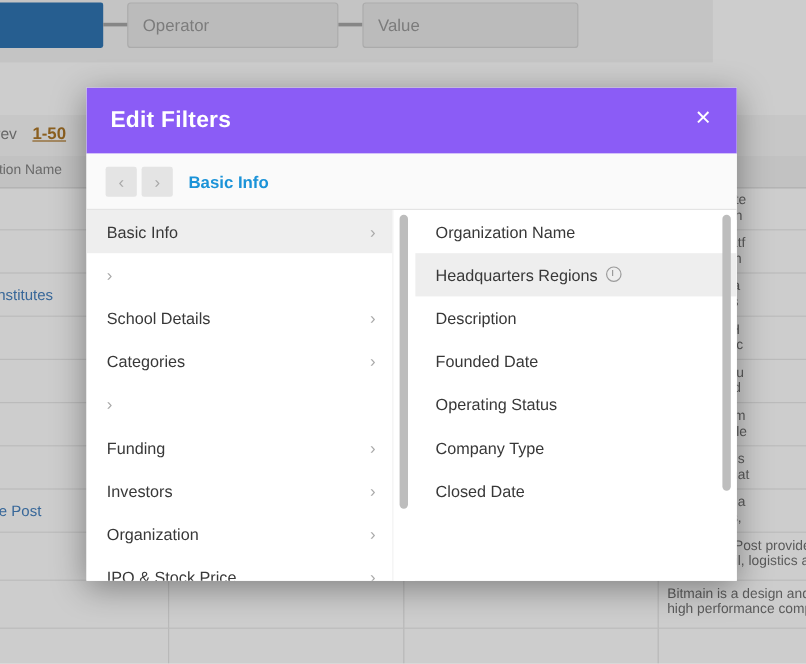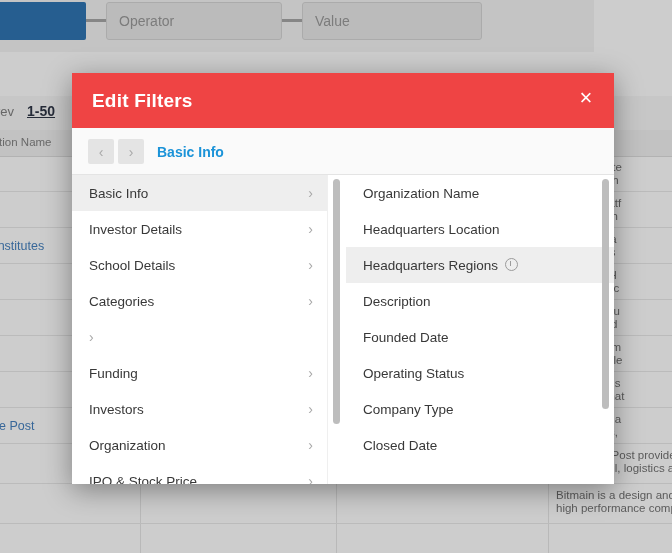--- a/index.html
+++ b/index.html
@@ -52,21 +52,21 @@
 
   
   .pager{
     position:absolute;left:0;top:96px;width:672px;height:34px;
     background:#f6f6f6;
   }
   .pager .prev{
     position:absolute;left:-4px;top:8px;font-size:13px;color:#6e6e6e;
   }
   .pager .range{
-    position:absolute;left:27px;top:7px;font-size:14px;color:#0f172a;font-weight:bold;text-decoration:underline;
+    position:absolute;left:27px;top:7px;font-size:14px;color:#a16207;font-weight:bold;text-decoration:underline;
   }
 
   
   .tbl{
     position:absolute;left:0;top:130px;width:672px;height:423px;
     background:#ffffff;
   }
   .tbl-head{
     position:absolute;left:0;top:0;width:672px;height:26px;
     background:#efefef;border-bottom:1px solid #d8d8d8;
@@ -98,21 +98,21 @@
   }
 
   
   #modal{
     position:absolute;left:72px;top:73px;width:542px;height:411px;
     background:#ffffff;
     box-shadow:0 6px 26px rgba(0,0,0,0.38);
     overflow:hidden;
   }
   .modal-header{
-    position:relative;height:55px;background:#ef4444;padding-left:32px;
+    position:relative;height:55px;background:#8b5cf6;padding-left:32px;
   }
   .modal-title{
     position:absolute;left:20px;top:17px;
     color:#ffffff;font-size:19px;font-weight:bold;
     letter-spacing:0.2px;
   }
   .modal-close{
     position:absolute;right:16px;top:14px;
     color:#ffffff;font-size:22px;line-height:22px;
     cursor:pointer;font-weight:300;
@@ -290,21 +290,20 @@
     <div class="crumb">Basic Info</div>
   </div>
 
   <div class="panels">
     <div class="panel panel-left" id="panel-left">
         <div class="opt sel">
           <span class="lbl">Basic Info</span>
           <span class="chev">›</span>
         </div>
         <div class="opt">
-          <span class="lbl">Investor Details</span>
           <span class="chev">›</span>
         </div>
         <div class="opt">
           <span class="lbl">School Details</span>
           <span class="chev">›</span>
         </div>
         <div class="opt">
           <span class="lbl">Categories</span>
           <span class="chev">›</span>
         </div>
@@ -328,23 +327,20 @@
           <span class="chev">›</span>
         </div>
       </div>
     <div class="panel-gap">
       <div class="sbar sbar-left"></div>
     </div>
     <div class="panel panel-right" id="panel-right">
       <div class="opt">
           <span class="lbl">Organization Name</span>
         </div>
-        <div class="opt">
-          <span class="lbl">Headquarters Location</span>
-        </div>
         <div class="opt sel">
           <span class="lbl">Headquarters Regions<span class="info-ico"></span></span>
         </div>
         <div class="opt">
           <span class="lbl">Description</span>
         </div>
         <div class="opt">
           <span class="lbl">Founded Date</span>
         </div>
         <div class="opt">

